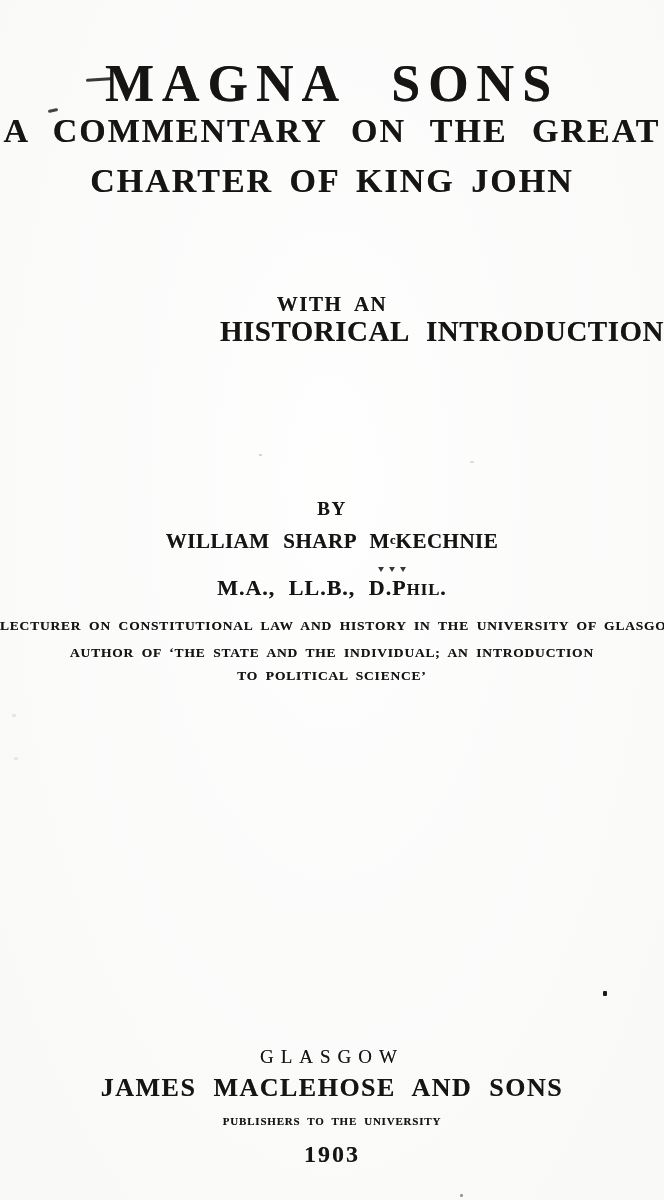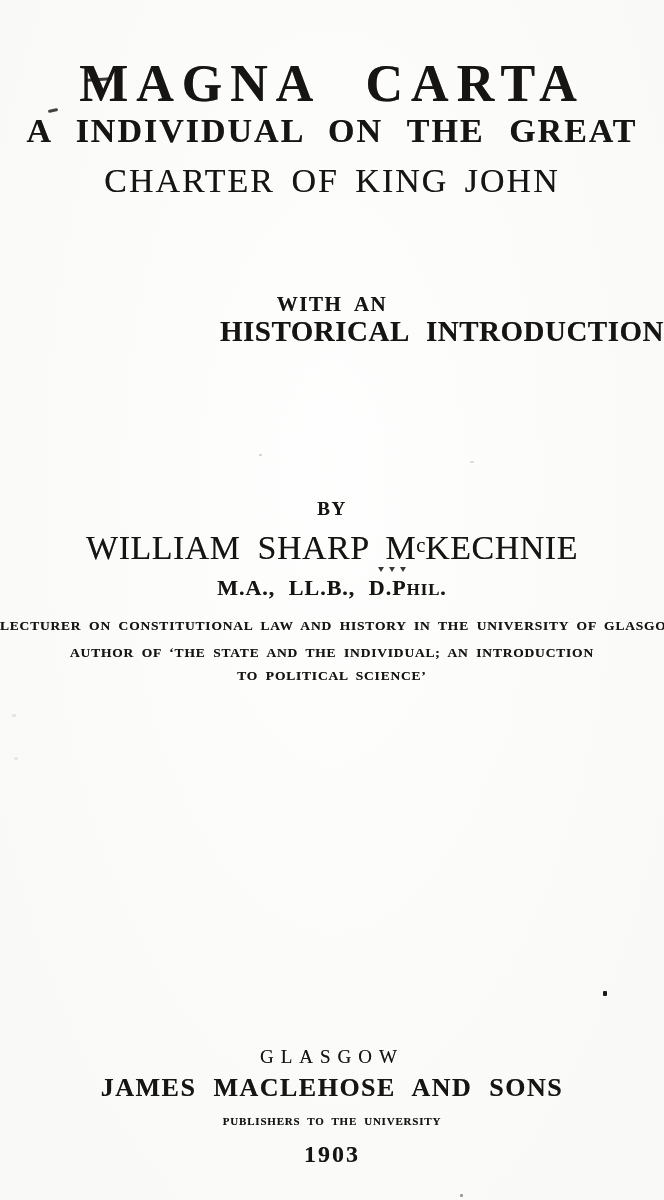--- a/index.html
+++ b/index.html
@@ -20,25 +20,25 @@
   }
   .line{
     position:absolute;left:0;right:0;
     text-align:center;
     line-height:1;
     white-space:nowrap;
     text-shadow:0 0 .5px rgba(20,18,16,.55);
   }
   .title       {top:23px;  font-size:52px;  font-weight:bold; letter-spacing:8px;   word-spacing:26px;}
   .sub1        {top:114px; font-size:34px;  font-weight:bold; letter-spacing:2px;   word-spacing:14px;}
-  .sub2        {top:164px; font-size:34px;  font-weight:normal; letter-spacing:2px;   word-spacing:6px;}
+  .sub2        {top:164px; font-size:34px;  font-weight:bold; letter-spacing:2px;   word-spacing:6px;}
   .withan      {top:282px; font-size:21px;  font-weight:bold; letter-spacing:1.5px; word-spacing:6px;margin-top:12px;}
   .histintro   {top:317px; font-size:29px;  font-weight:bold; letter-spacing:.5px;  word-spacing:10px;text-align:right;}
   .by          {top:499px; font-size:19px;  font-weight:bold; letter-spacing:1.5px;}
-  .name        {top:531px; font-size:34px;  font-weight:normal; letter-spacing:.5px;  word-spacing:8px;}
+  .name        {top:531px; font-size:21px;  font-weight:bold; letter-spacing:.5px;  word-spacing:8px;}
   .name .mc    {font-size:.6em; position:relative; top:-.34em; letter-spacing:0;}
   .degrees     {top:577px; font-size:22px;  font-weight:bold; letter-spacing:1px;   word-spacing:7px;}
   .degrees .sc {font-size:.76em;}
   .cred        {font-size:13.5px; font-weight:bold; letter-spacing:.8px; word-spacing:3.5px;}
   .cred1       {top:619px;}
   .cred2       {top:646px;}
   .cred3       {top:669px;}
   .city        {top:1047px;font-size:19px;  font-weight:normal; letter-spacing:7px;}
   .publisher   {top:1075px;font-size:26px;  font-weight:bold; letter-spacing:1.5px; word-spacing:9px;text-align:center;}
   .pubnote     {top:1116px;font-size:11px;font-weight:bold; letter-spacing:.8px;  word-spacing:3.5px;}
@@ -56,25 +56,25 @@
   .speck-c{left:259px;top:454px;width:3px;height:2px;background:#cfcfca;}
   .speck-d{left:12px;top:714px;width:4px;height:3px;background:#e4e4e0;}
   .speck-e{left:14px;top:757px;width:4px;height:3px;background:#e7e7e3;}
   .speck-f{left:470px;top:461px;width:4px;height:2px;background:#dcdcd7;}
 </style>
 </head>
 <body>
 
 <div class="page">
 
-  <h1 class="line title">MAGNA CARTA</h1>
+  <h1 class="line title">MAGNA SONS</h1>
   <div class="artifact m-underline"></div>
   <div class="artifact margin-dash"></div>
 
-  <div class="line sub1">A INDIVIDUAL ON THE GREAT</div>
+  <div class="line sub1">A COMMENTARY ON THE GREAT</div>
   <div class="line sub2">CHARTER OF KING JOHN</div>
 
   <div class="line withan">WITH AN</div>
   <div class="line histintro">HISTORICAL INTRODUCTION</div>
 
   <div class="line by">BY</div>
 
   <div class="line name"><span>WILLIAM SHARP M</span><span class="mc">c</span><span>KECHNIE</span></div>
   <div class="flourish">
       <i></i>

